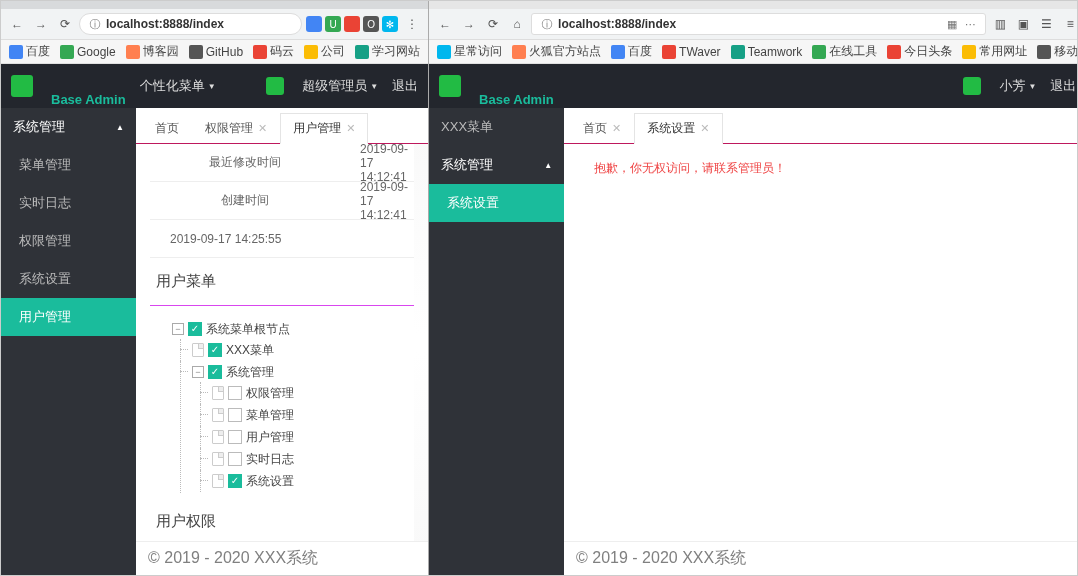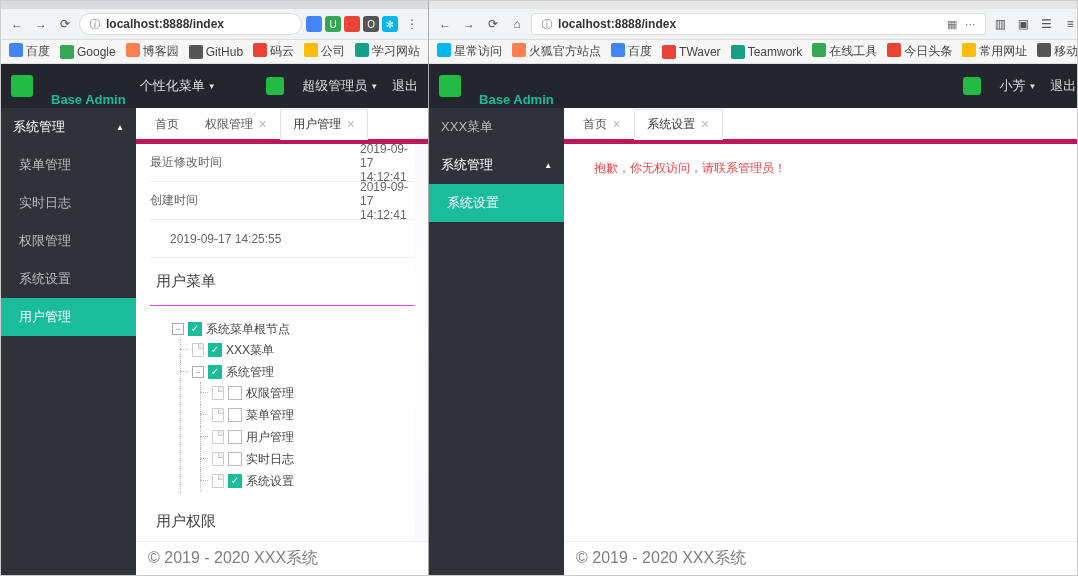--- a/index.html
+++ b/index.html
@@ -12,49 +12,49 @@
   
   .chrome-tabs { height: 8px; background: #d8dadc; }
   .chrome-addr { display:flex; align-items:center; gap:4px; padding:4px 6px; background:#f1f3f4; border-bottom:1px solid #ddd; }
   .nav-btn { width:20px;height:20px;display:flex;align-items:center;justify-content:center;color:#555;cursor:pointer;border-radius:3px; }
   .addr-field{flex:1;display:flex;align-items:center;gap:4px;background:#fff;border-radius:12px;padding:2px 8px;height:22px;border:1px solid #ddd;}
   .addr-icon{width:14px;height:14px;display:flex;align-items:center;justify-content:center;color:#777;font-size:11px;}
   .addr-text{flex:1;font-size:12px;color:#333;white-space:nowrap;overflow:hidden;font-weight:bold;}
   .chrome-icons{display:flex;gap:3px;align-items:center;}
   .ext-icon{width:16px;height:16px;border-radius:3px;font-size:10px;color:#fff;display:flex;align-items:center;justify-content:center;}
   .chrome-bm{display:flex;align-items:center;gap:10px;padding:3px 8px;background:#f6f6f6;border-bottom:1px solid #e0e0e0;height:24px;}
-  .bm-item{display:flex;align-items:flex-start;gap:3px;color:#444;font-size:12px;cursor:pointer;white-space:nowrap;}
+  .bm-item{display:flex;align-items:center;gap:3px;color:#444;font-size:12px;cursor:pointer;white-space:nowrap;}
   .bm-ico{width:14px;height:14px;border-radius:2px;}
 
   
   .app-top{height:44px;background:#23262d;display:flex;align-items:center;color:#ccc;font-size:13px;padding:0 10px;gap:14px;}
   .app-logo{width:22px;height:22px;background:#2b4;border-radius:3px;margin-right:4px;}
   .brand{color:#1abc9c;font-weight:bold;margin-top:26px;}
   .app-top .spacer{flex:1}
   .top-item{cursor:pointer;color:#ddd;display:flex;align-items:center;gap:3px}
   .dd-caret{font-size:8px}
 
   
   .app-body{flex:1;display:flex;min-height:0}
   .sidebar{width:135px;background:#2f3238;color:#bbb;display:flex;flex-direction:column;font-size:13px}
   .side-item{padding:10px 12px;cursor:pointer;display:flex;justify-content:space-between;align-items:center}
   .side-item.header{background:#2f3238;color:#fff}
   .side-item.active{background:#1abc9c;color:#fff}
   .side-item.sub{padding-left:18px}
   .caret{font-size:8px}
 
   .content{flex:1;display:flex;flex-direction:column;background:#fff;min-width:0}
-  .tabs{display:flex;border-bottom:5px solid #be185d;padding:16px 6px 0;height:36px;align-items:flex-end}
+  .tabs{display:flex;border-bottom:1px solid #be185d;padding:16px 6px 0;height:36px;align-items:flex-end}
   .tab{padding:6px 12px;font-size:12px;color:#555;cursor:pointer;border:1px solid transparent;border-bottom:none;display:flex;align-items:center;gap:5px}
   .tab.active{border:1px solid #e4e4e4;border-bottom:1px solid #fff;background:#fff;margin-bottom:-1px;color:#333}
   .tab .x{color:#bbb;font-size:11px}
 
   .content-inner{flex:1;overflow:auto;padding:0 14px 6px}
   .form-row{display:flex;border-bottom:1px solid #eee;height:38px;align-items:center}
-  .form-row .lbl{width:190px;color:#666}
+  .form-row .lbl{width:190px;text-align:center;color:#666}
   .form-row .val{flex:1;color:#666;padding-left:20px}
   .sect-title{font-size:15px;color:#444;padding:14px 6px;border-bottom:1px solid #d946ef;margin-bottom:8px}
 
   
   .tree{font-size:12px;color:#444;line-height:20px;padding:4px 2px}
   .tree ul{list-style:none;padding-left:18px}
   .tree li{position:relative;padding:1px 0 1px 2px}
   .tree li::before{content:"";position:absolute;left:-10px;top:10px;width:8px;height:1px;border-top:1px dotted #bbb}
   .tree li::after{content:"";position:absolute;left:-10px;top:0;bottom:0;width:1px;border-left:1px dotted #bbb}
   .tree > ul > li::after, .tree > ul > li::before{display:none}

